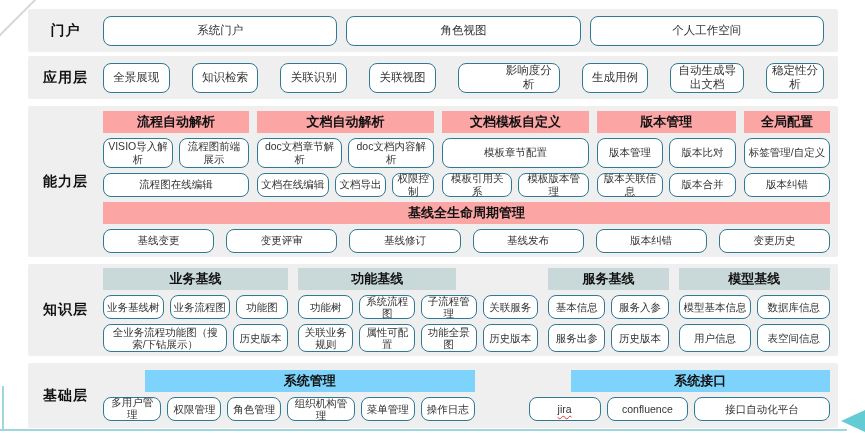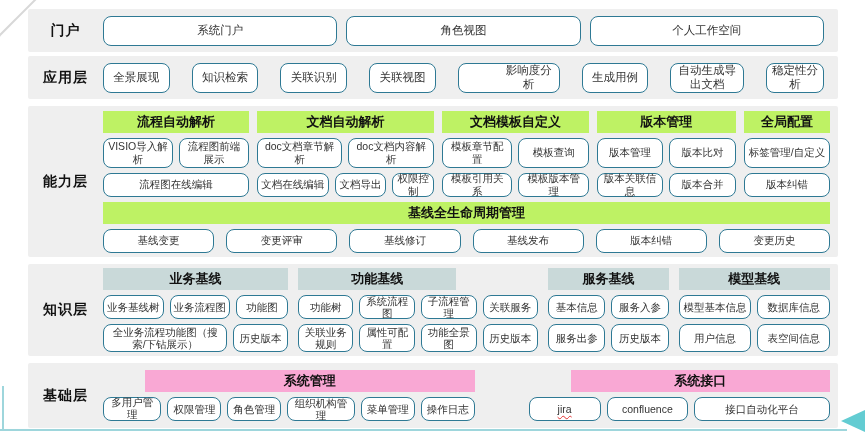--- a/index.html
+++ b/index.html
@@ -21,23 +21,23 @@
     display:flex;align-items:center;justify-content:center;text-align:center;
     font-size:10.5px;color:#333;box-sizing:border-box;padding:1px 3px;
     line-height:1.15;min-width:0;
   }
   .big-btn{height:30px;font-size:11.5px;}
   .group{display:flex;flex-direction:column;gap:5px;min-width:0;}
   .group-header{
     text-align:center;font-weight:bold;font-size:13px;color:#111;
     height:22px;line-height:22px;white-space:nowrap;overflow:hidden;
   }
-  .hdr-blue{background:#bef264;}
+  .hdr-blue{background:#fca5a5;}
   .hdr-gray{background:#c9d9d9;}
-  .hdr-teal{background:#f9a8d4;margin-left:42px;}
+  .hdr-teal{background:#7dd3fc;margin-left:42px;}
   .grow-row{display:flex;gap:6px;min-width:0;}
   .grow-row .btn{flex:1;}
   .r1{height:30px;}
   .r2{height:24px;}
   .groups-row{display:flex;gap:8px;min-width:0;}
   
   .corner-diag{
     position:absolute;top:18px;left:-14px;width:60px;height:2px;background:#d8d8d8;
     transform:rotate(-45deg);z-index:5;
   }
@@ -106,21 +106,20 @@
             <div class="btn" style="flex:1.9;">文档在线编辑</div>
             <div class="btn" style="flex:1.3;">文档导出</div>
             <div class="btn" style="flex:1;">权限控制</div>
           </div>
         </div>
 
         <div class="group" style="flex:150;">
           <div class="group-header hdr-blue">文档模板自定义</div>
           <div class="grow-row r1">
             <div class="btn">模板章节配置</div>
-            <div class="btn">模板查询</div>
           </div>
           <div class="grow-row r2">
             <div class="btn">模板引用关系</div>
             <div class="btn">模板版本管理</div>
           </div>
         </div>
 
         <div class="group" style="flex:142;">
           <div class="group-header hdr-blue">版本管理</div>
           <div class="grow-row r1">

